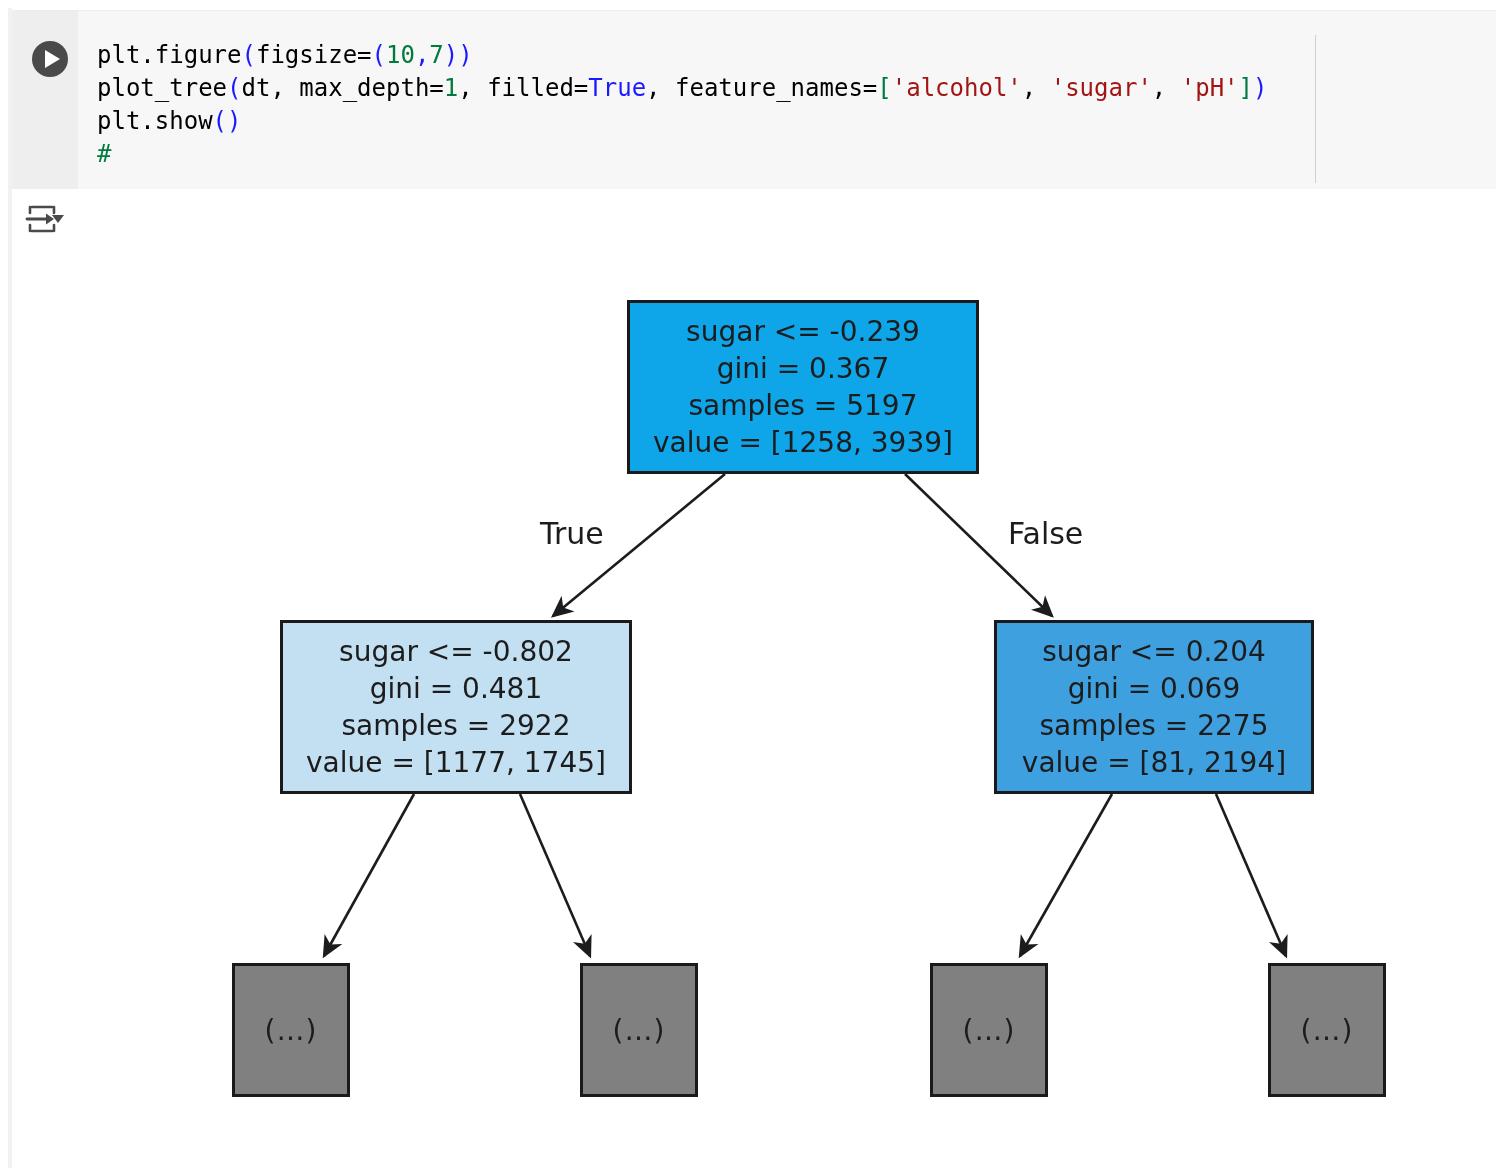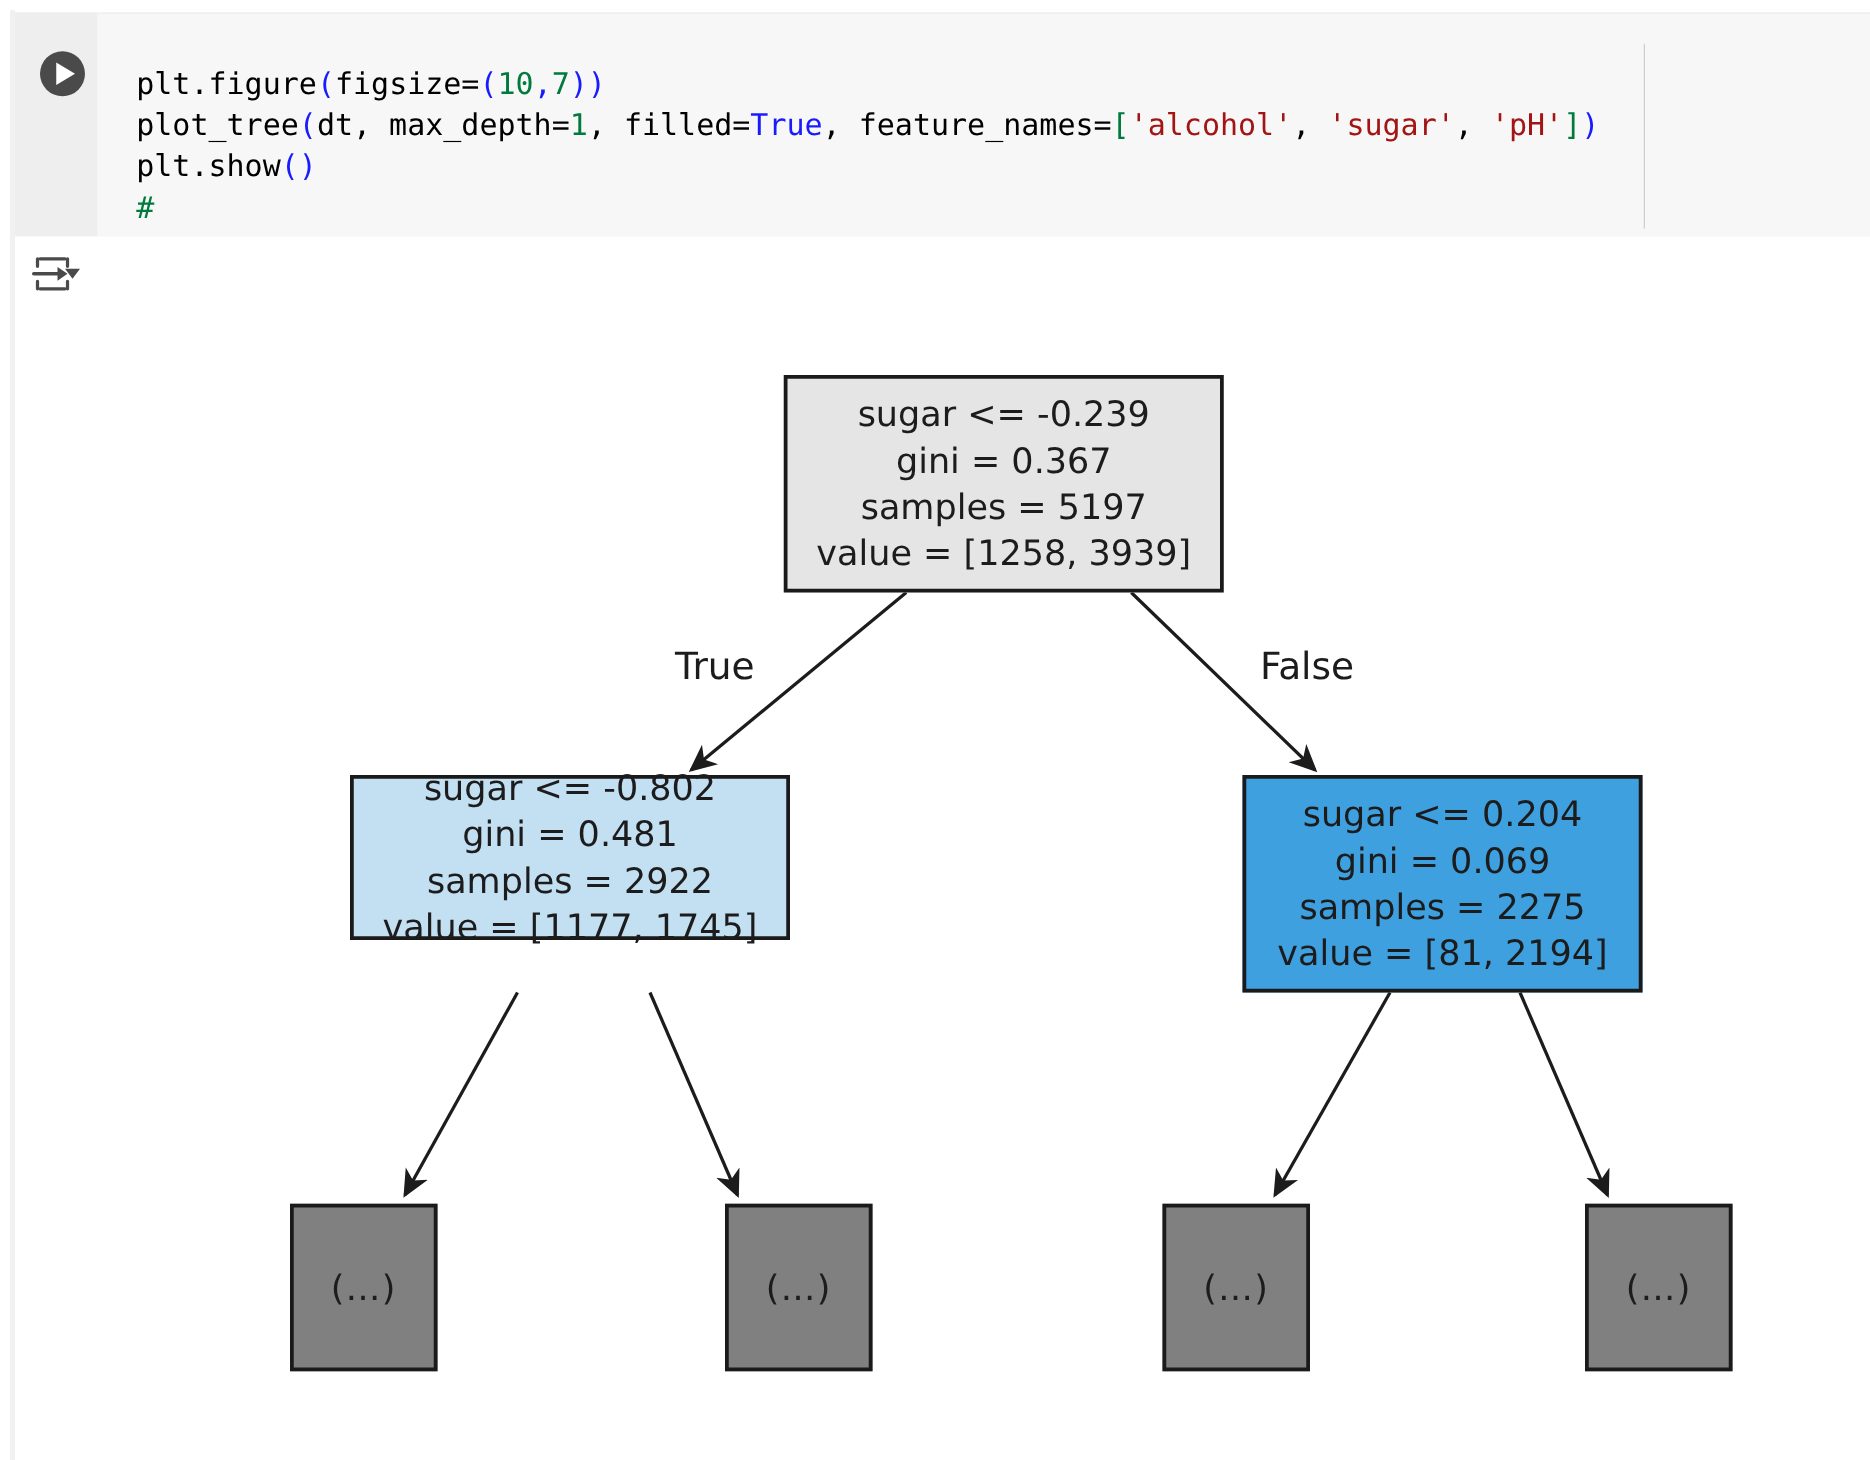--- a/index.html
+++ b/index.html
@@ -71,21 +71,21 @@
   }
   #ruler-line {
     position: absolute;
     left: 1237px;
     top: 24px;
     width: 1px;
     height: 148px;
     background: #cfcfcf;
   }
   pre#code-text {
-    margin: 12px;
+    margin: 0;
     padding: 28px 0 0 19px;
     font-family: "DejaVu Sans Mono", monospace;
     font-size: 24px;
     line-height: 33px;
     color: #000000;
     white-space: pre;
   }
   .tok-punct { color: #1a1aff; }
   .tok-num   { color: #007a3d; }
   .tok-kw    { color: #1a1aff; }
@@ -224,28 +224,28 @@
 
       <line x1="402" y1="546" x2="312" y2="708" stroke="#1c1c1c" stroke-width="2.6" marker-end="url(#arrowhead)"></line>
 
       <line x1="508" y1="546" x2="578" y2="708" stroke="#1c1c1c" stroke-width="2.6" marker-end="url(#arrowhead)"></line>
 
       <line x1="1100" y1="546" x2="1008" y2="708" stroke="#1c1c1c" stroke-width="2.6" marker-end="url(#arrowhead)"></line>
 
       <line x1="1204" y1="546" x2="1274" y2="708" stroke="#1c1c1c" stroke-width="2.6" marker-end="url(#arrowhead)"></line>
     </svg>
 
-    <div class="node-box" style="left:615px; top:52px; width:352px; height:174px; background:#e5e5e5;">
+    <div class="node-box" style="left:615px; top:52px; width:352px; height:174px; background:#0ea5e9;">
       <div class="node-lines">sugar &lt;= -0.239
 gini = 0.367
 samples = 5197
 value = [1258, 3939]</div>
     </div>
 
-    <div class="node-box" style="left:268px; top:372px; width:352px; height:132px; background:#c3dff2;">
+    <div class="node-box" style="left:268px; top:372px; width:352px; height:174px; background:#c3dff2;">
       <div class="node-lines">sugar &lt;= -0.802
 gini = 0.481
 samples = 2922
 value = [1177, 1745]</div>
     </div>
 
     <div class="node-box" style="left:982px; top:372px; width:320px; height:174px; background:#3fa0e0;">
       <div class="node-lines">sugar &lt;= 0.204
 gini = 0.069
 samples = 2275

